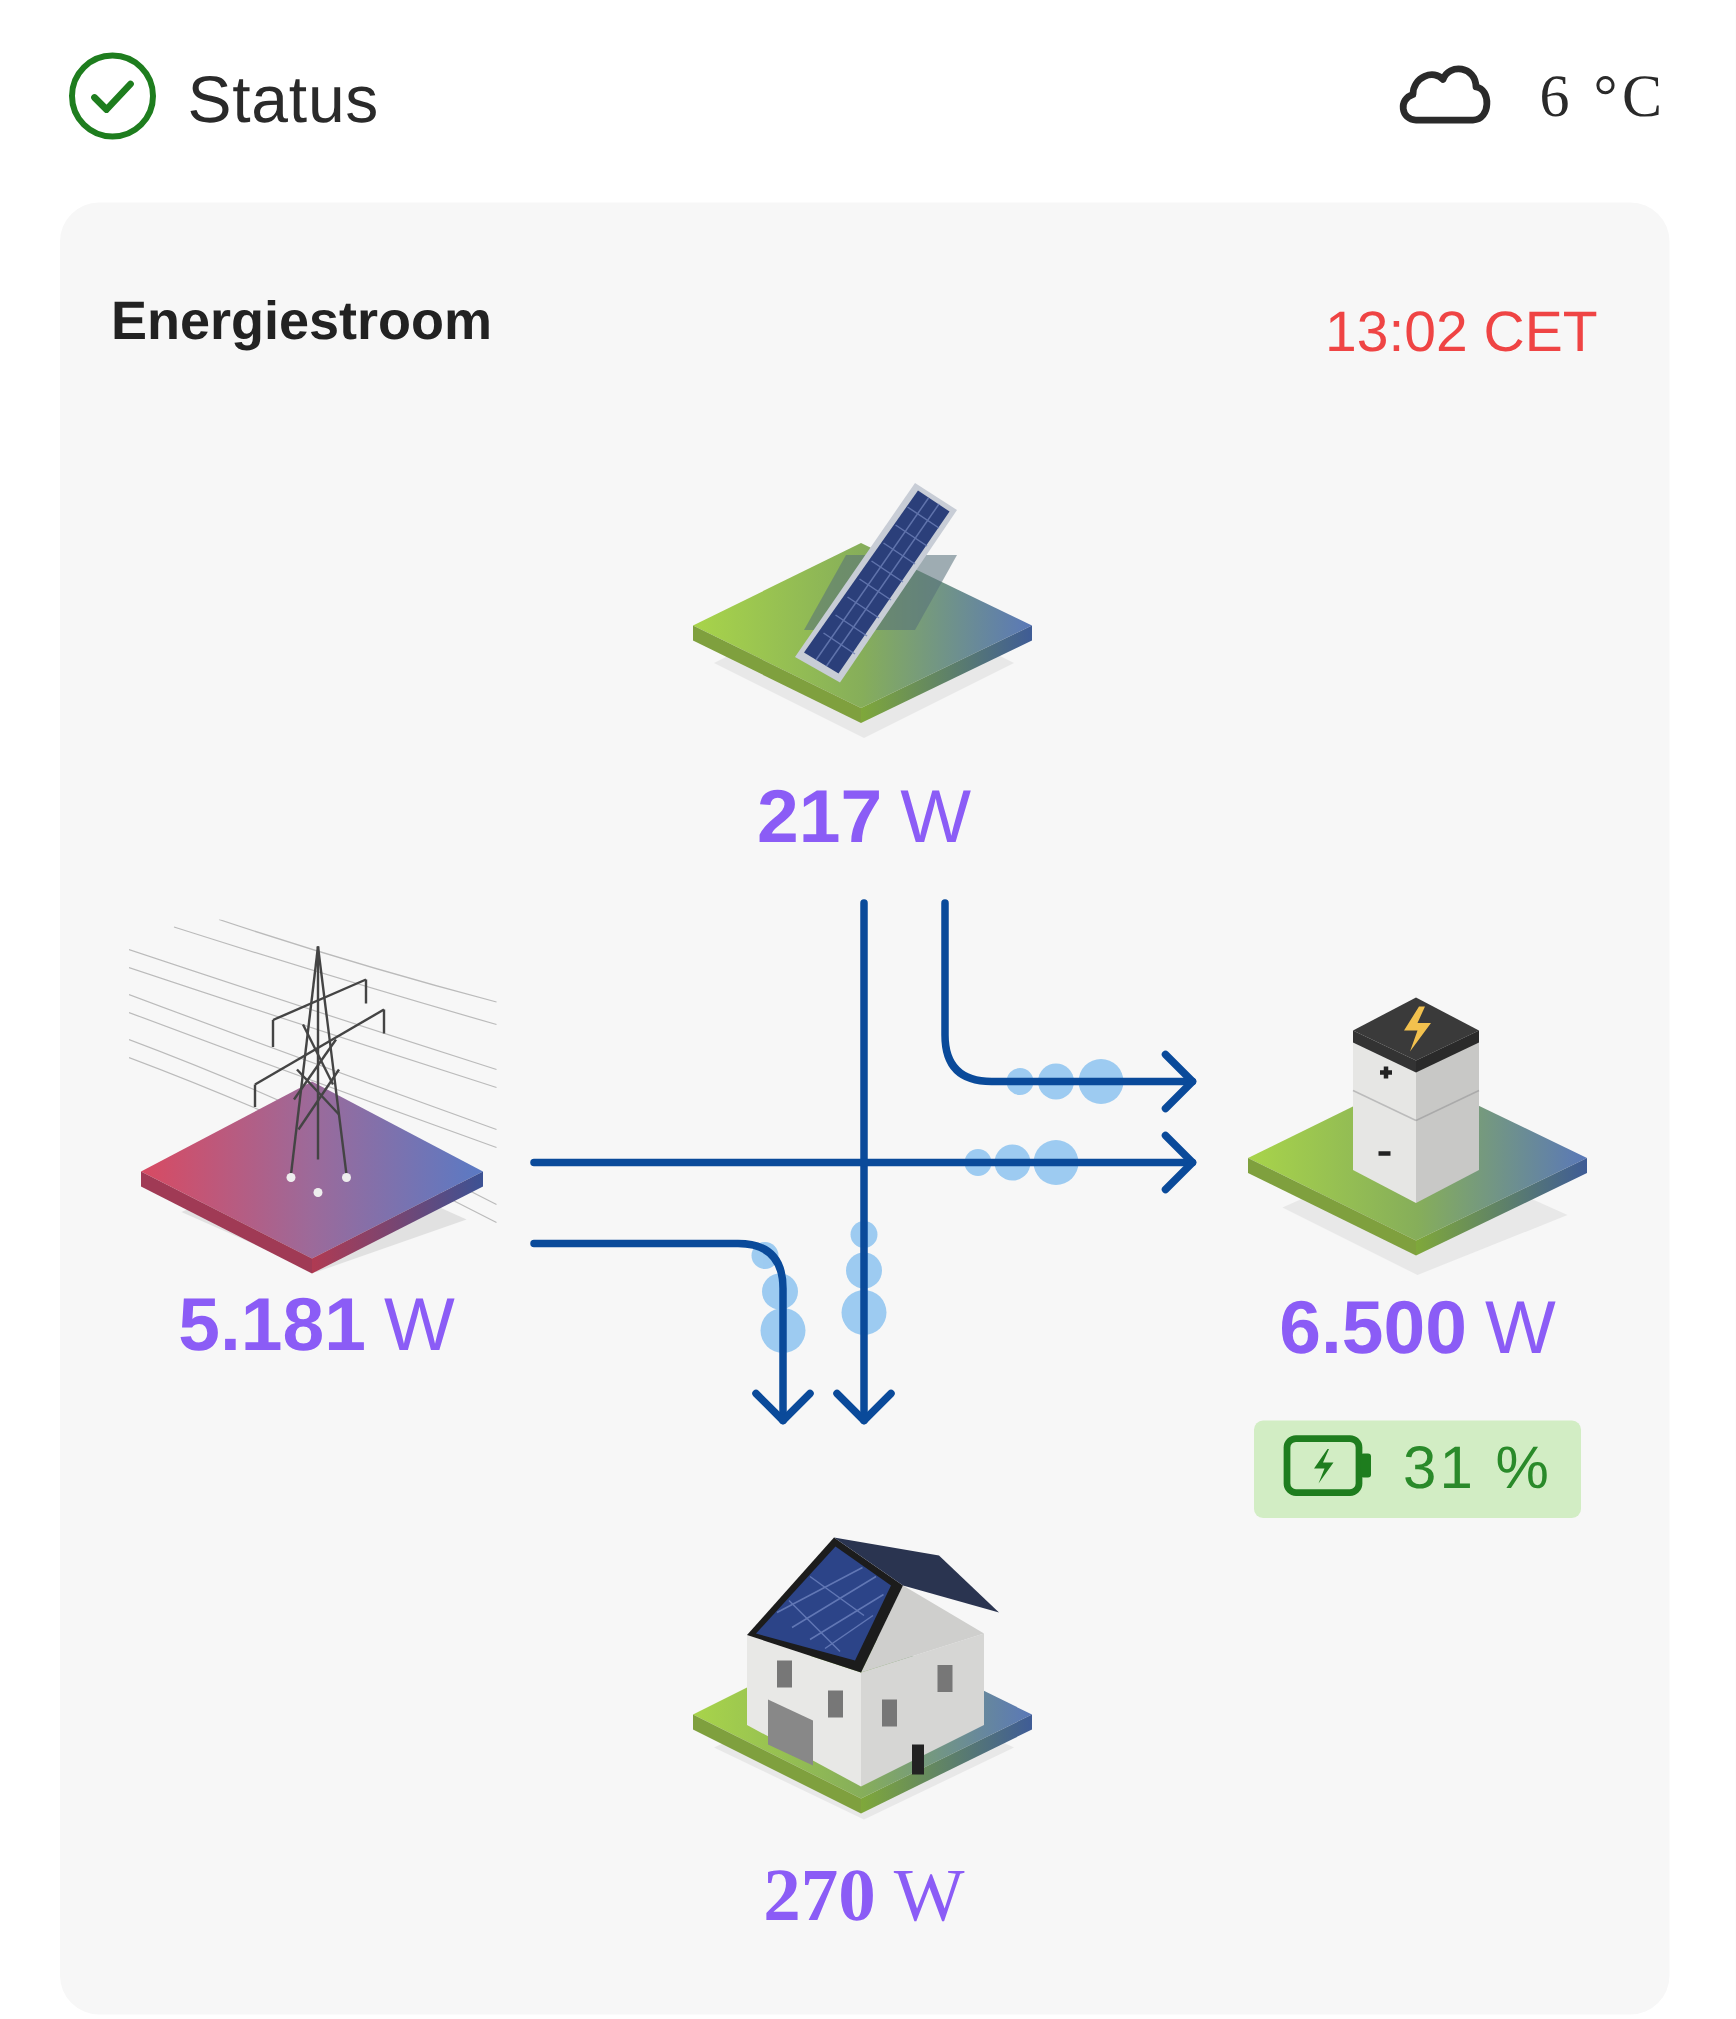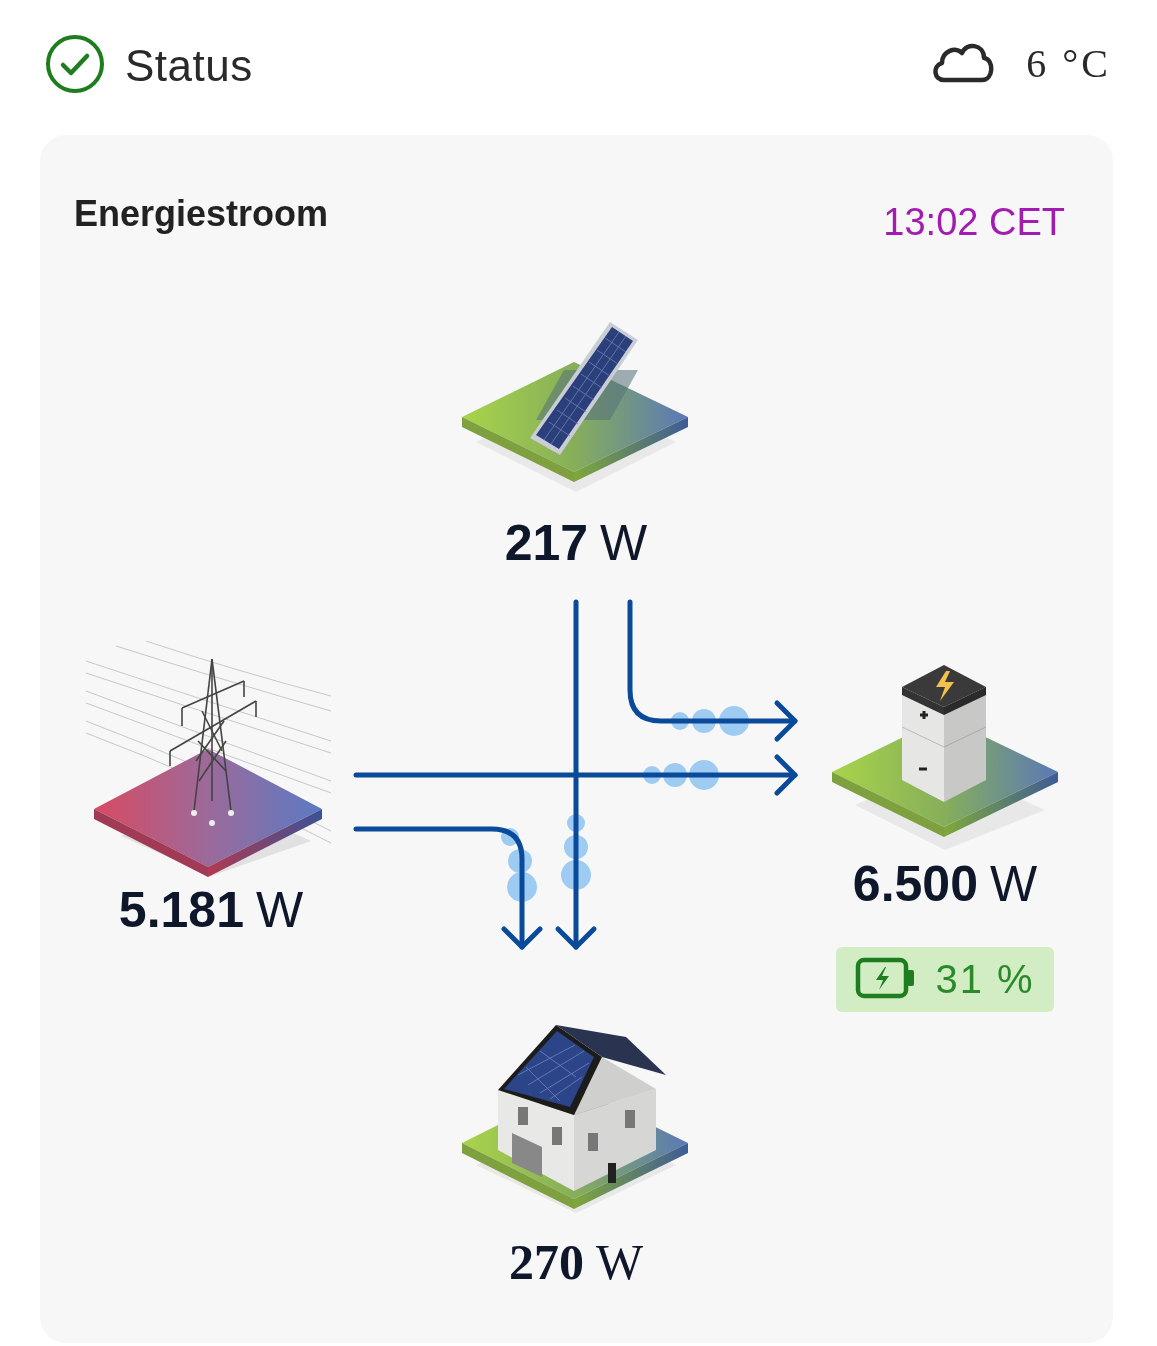--- a/index.html
+++ b/index.html
@@ -4,23 +4,23 @@
 <style>
   html,body{margin:0;padding:0;background:#ffffff;}
   body{width:1157px;height:1346px;position:relative;overflow:hidden;font-family:"Liberation Sans","DejaVu Sans",sans-serif;color:#222;}
   .topbar{position:absolute;left:0;top:0;width:1157px;height:130px;}
   .status{position:absolute;left:45px;top:34px;display:flex;align-items:center;}
   .status-label{font-size:44px;color:#2a2a2a;margin-left:20px;letter-spacing:0.5px;}
   .weather{position:absolute;right:46px;top:36px;display:flex;align-items:center;font-family:Liberation Serif, serif;}
   .temp{font-size:40px;color:#2a2a2a;margin-left:30px;letter-spacing:3px;}
   .card{position:absolute;left:40px;top:135px;width:1073px;height:1208px;background:#f7f7f7;border-radius:26px;}
   .card-title{position:absolute;left:34px;top:58px;font-size:36px;font-weight:bold;color:#222;}
-  .card-time{position:absolute;right:48px;top:66px;font-size:38px;color:#a21caf;}
+  .card-time{position:absolute;right:48px;top:66px;font-size:38px;color:#ef4444;}
   .node{position:absolute;text-align:center;}
-  .val{font-size:50px;color:#0f172a;white-space:nowrap;}
+  .val{font-size:50px;color:#8b5cf6;white-space:nowrap;}
   .val b{font-weight:bold;}
   .val .unit{font-weight:normal;margin-left:12px;}
   .flows{position:absolute;left:0;top:0;}
   .badge{position:absolute;left:796px;top:812px;width:218px;height:65px;background:#d2edc4;border-radius:6px;display:flex;align-items:center;justify-content:center;}
   .badge-text{font-size:40px;color:#2a8a2a;margin-left:18px;letter-spacing:2px;}
 </style>
 </head>
 <body>
 
 <div class="topbar">
@@ -80,21 +80,21 @@
           <line x1="97" y1="100" x2="118" y2="114"></line>
             <line x1="89" y1="112" x2="110" y2="126"></line>
         </g>
       </svg>
     </span>
     <div class="val" style="margin-top:10px;">
       <b>217</b><span class="unit">W</span>
     </div>
   </div>
 
-  <div class="node" style="left:46px;top:506px;width:250px;">
+  <div class="node" style="left:46px;top:478px;width:250px;">
     <span>
       <svg width="250" height="240" viewBox="0 0 250 240">
         <defs>
           <linearGradient id="gGrid" x1="0" x2="1">
               <stop offset="0" stop-color="#d84a62"></stop>
               <stop offset="0.5" stop-color="#9c6a9a"></stop>
               <stop offset="1" stop-color="#5a7ac4"></stop>
             </linearGradient>
           <linearGradient id="gGridSide" x1="0" x2="1">
               <stop offset="0" stop-color="#b03a52"></stop>

